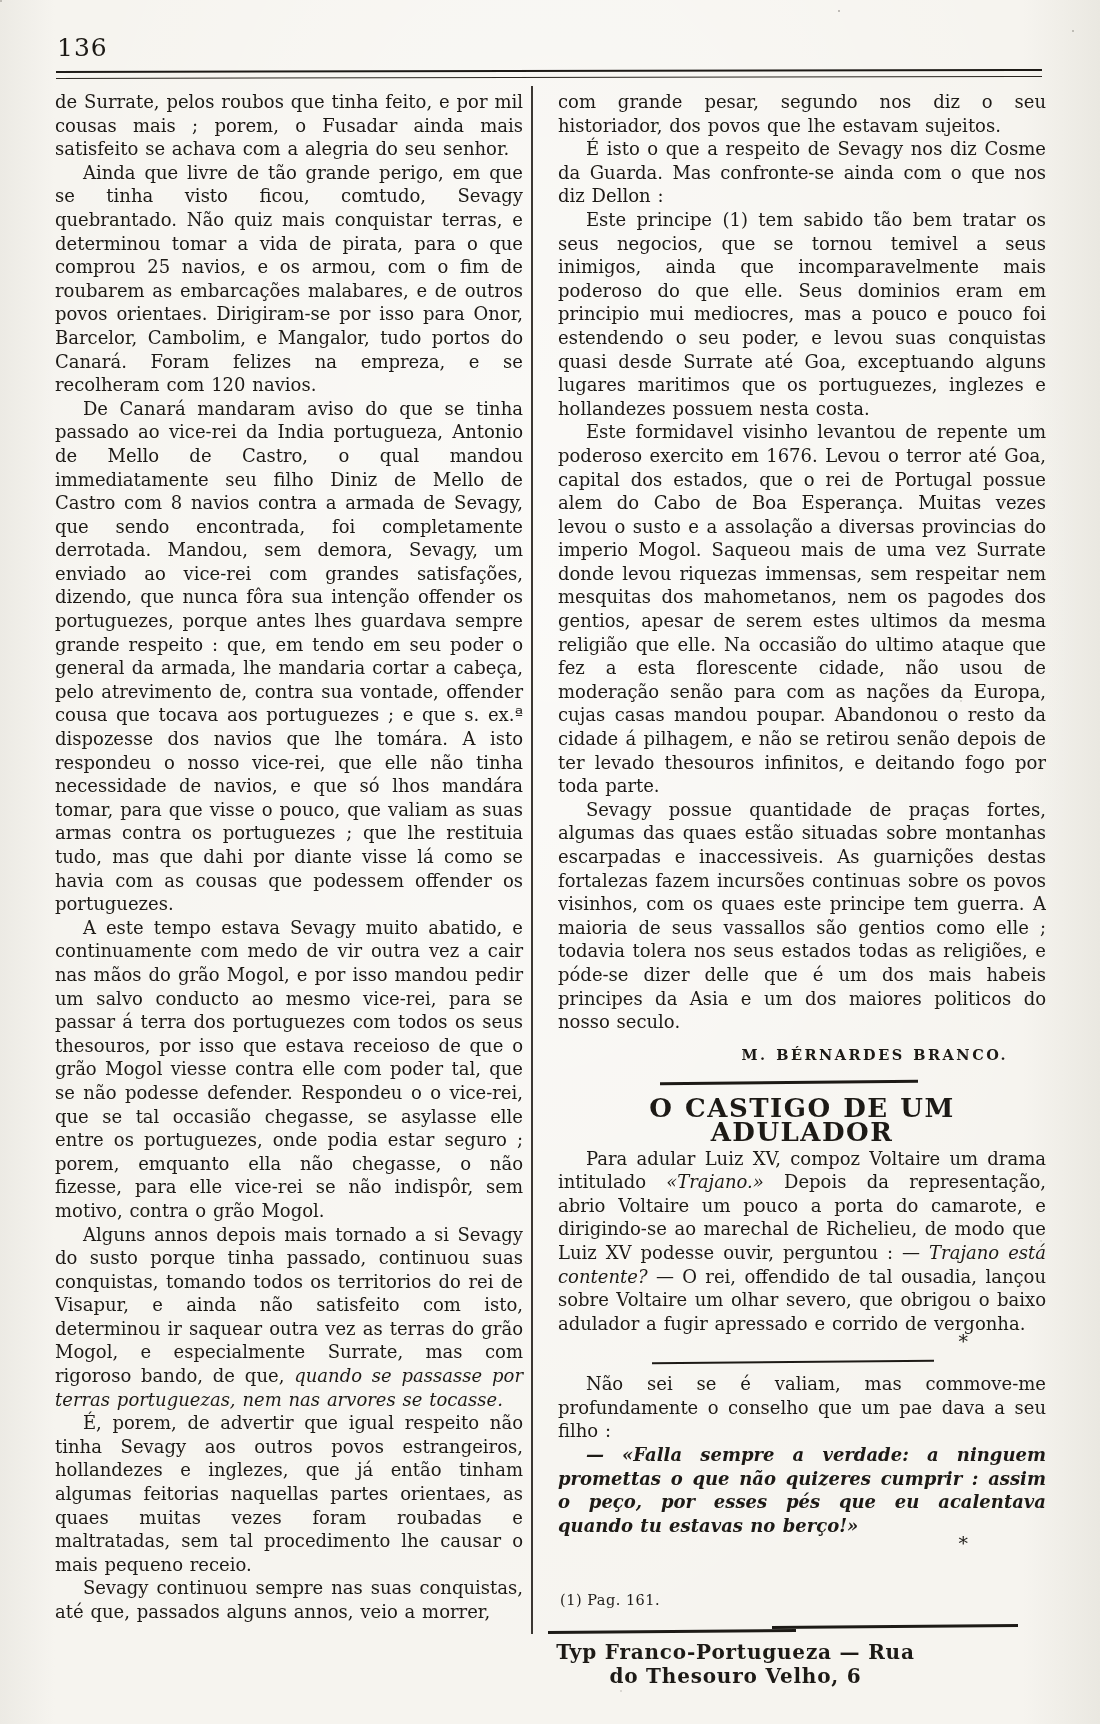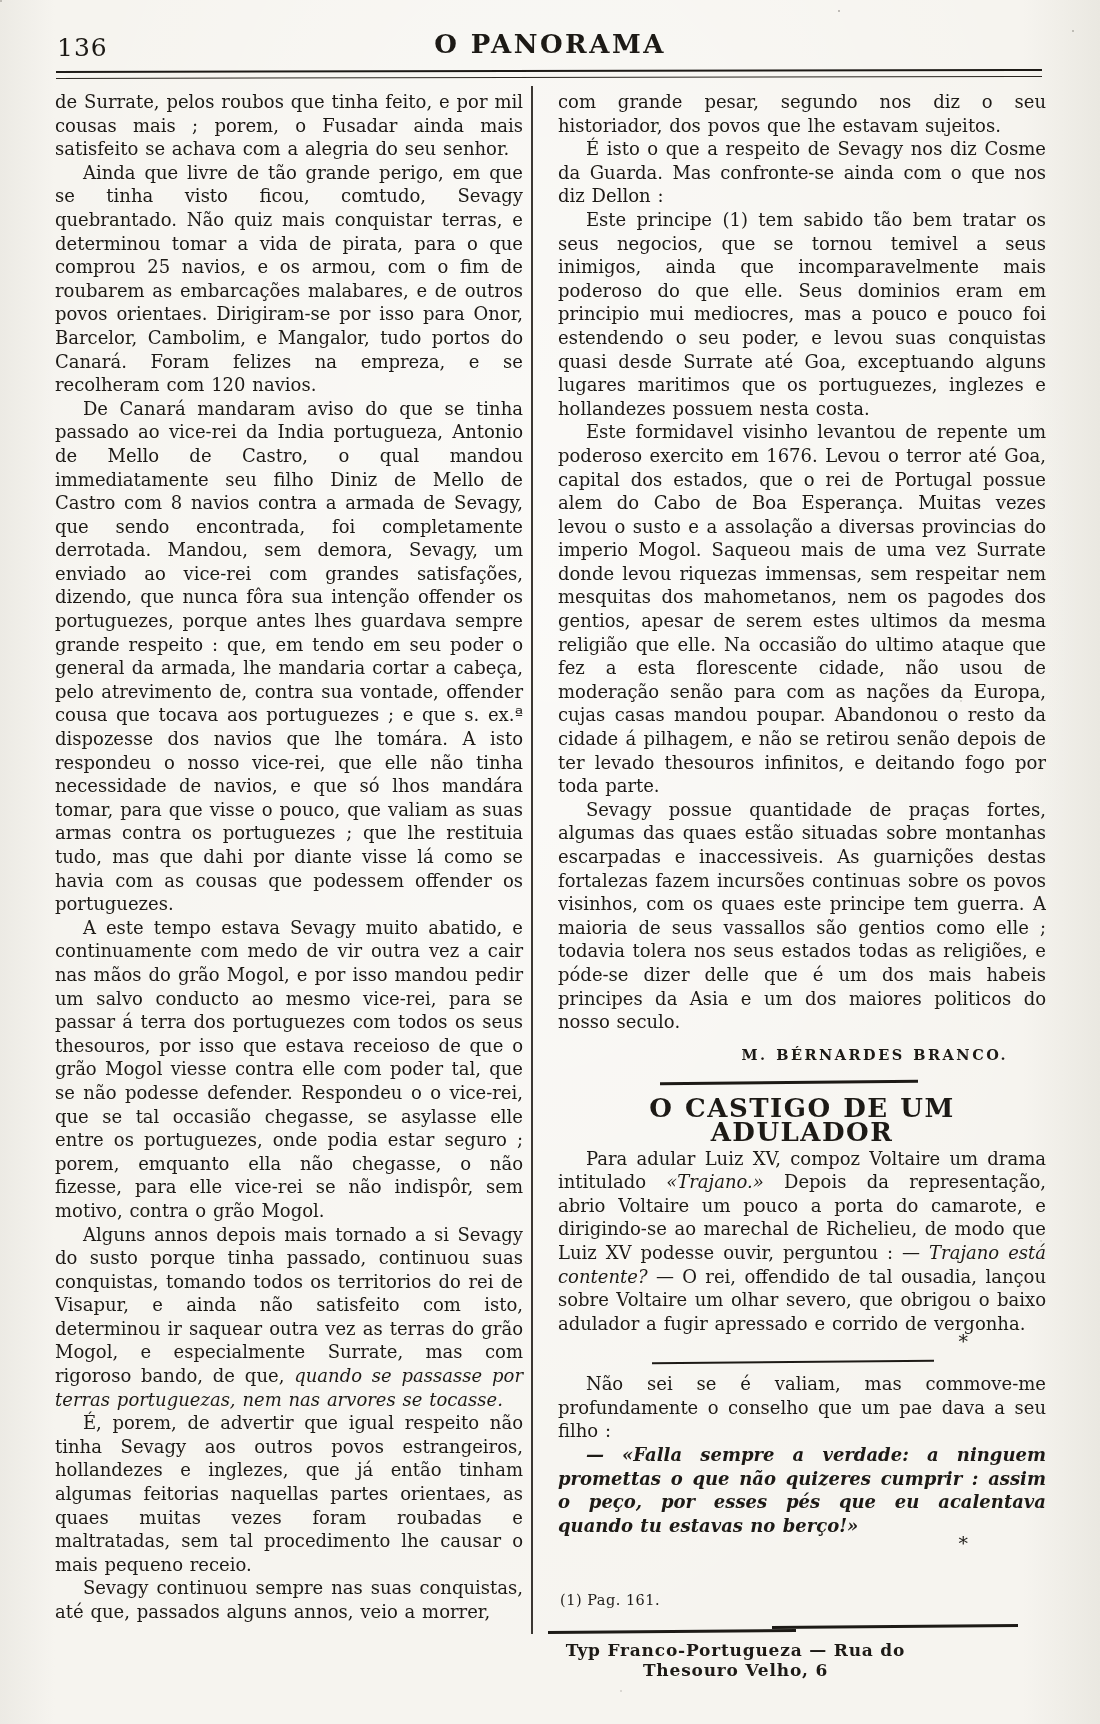--- a/index.html
+++ b/index.html
@@ -50,31 +50,30 @@
   .asterisk-mark{height:15px;line-height:13px;text-align:right;
     padding-right:78px;font-size:19px;}
   .quote{font-style:italic;font-weight:700;}
   .footnote{position:absolute;left:560px;top:1592px;font-size:14.5px;
     letter-spacing:.5px;}
   .footer-rule-a{position:absolute;left:548px;top:1630px;width:248px;height:3px;
     background:#1d1a16;transform:rotate(-0.45deg);}
   .footer-rule-b{position:absolute;left:772px;top:1625px;width:246px;height:2.5px;
     background:#1d1a16;transform:rotate(-0.5deg);}
   .imprint{position:absolute;left:548px;top:1640px;width:470px;text-align:center;
-    padding-right:95px;box-sizing:border-box;font-size:17px;font-weight:600;
+    padding-right:95px;box-sizing:border-box;font-size:20px;font-weight:600;
     letter-spacing:.8px;}
 </style>
 </head>
 <body>
 
 <div class="page">
   <div class="specks"></div>
 
   <div class="page-number">136</div>
-  <h1 class="masthead">O PANORAMA</h1>
   <div class="header-rule"></div>
 
   <div class="column-divider"></div>
 
   <div class="col col-left">
     <p class="noindent">de Surrate, pelos roubos que tinha feito, e por mil cousas mais ; porem, o Fusadar ainda mais satisfeito se achava com a alegria do seu senhor.</p>
     <p>Ainda que livre de tão grande perigo, em que se tinha visto ficou, comtudo, Sevagy quebrantado. Não quiz mais conquistar terras, e determinou tomar a vida de pirata, para o que comprou 25 navios, e os armou, com o fim de roubarem as embarcações malabares, e de outros povos orientaes. Dirigiram-se por isso para Onor, Barcelor, Cambolim, e Mangalor, tudo portos do Canará. Foram felizes na empreza, e se recolheram com 120 navios.</p>
     <p>De Canará mandaram aviso do que se tinha passado ao vice-rei da India portugueza, Antonio de Mello de Castro, o qual mandou immediatamente seu filho Diniz de Mello de Castro com 8 navios contra a armada de Sevagy, que sendo encontrada, foi completamente derrotada. Mandou, sem demora, Sevagy, um enviado ao vice-rei com grandes satisfações, dizendo, que nunca fôra sua intenção offender os portuguezes, porque antes lhes guardava sempre grande respeito : que, em tendo em seu poder o general da armada, lhe mandaria cortar a cabeça, pelo atrevimento de, contra sua vontade, offender cousa que tocava aos portuguezes ; e que s. ex.ª dispozesse dos navios que lhe tomára. A isto respondeu o nosso vice-rei, que elle não tinha necessidade de navios, e que só lhos mandára tomar, para que visse o pouco, que valiam as suas armas contra os portuguezes ; que lhe restituia tudo, mas que dahi por diante visse lá como se havia com as cousas que podessem offender os portuguezes.</p>
     <p>A este tempo estava Sevagy muito abatido, e continuamente com medo de vir outra vez a cair nas mãos do grão Mogol, e por isso mandou pedir um salvo conducto ao mesmo vice-rei, para se passar á terra dos portuguezes com todos os seus thesouros, por isso que estava receioso de que o grão Mogol viesse contra elle com poder tal, que se não podesse defender. Respondeu o o vice-rei, que se tal occasião chegasse, se asylasse elle entre os portuguezes, onde podia estar seguro ; porem, emquanto ella não chegasse, o não fizesse, para elle vice-rei se não indispôr, sem motivo, contra o grão Mogol.</p>
     <p><span>Alguns annos depois mais tornado a si Sevagy do susto porque tinha passado, continuou suas conquistas, tomando todos os territorios do rei de Visapur, e ainda não satisfeito com isto, determinou ir saquear outra vez as terras do grão Mogol, e especialmente Surrate, mas com rigoroso bando, de que, </span><span class="italic-phrase">quando se passasse por terras portuguezas, nem nas arvores se tocasse.</span></p>

